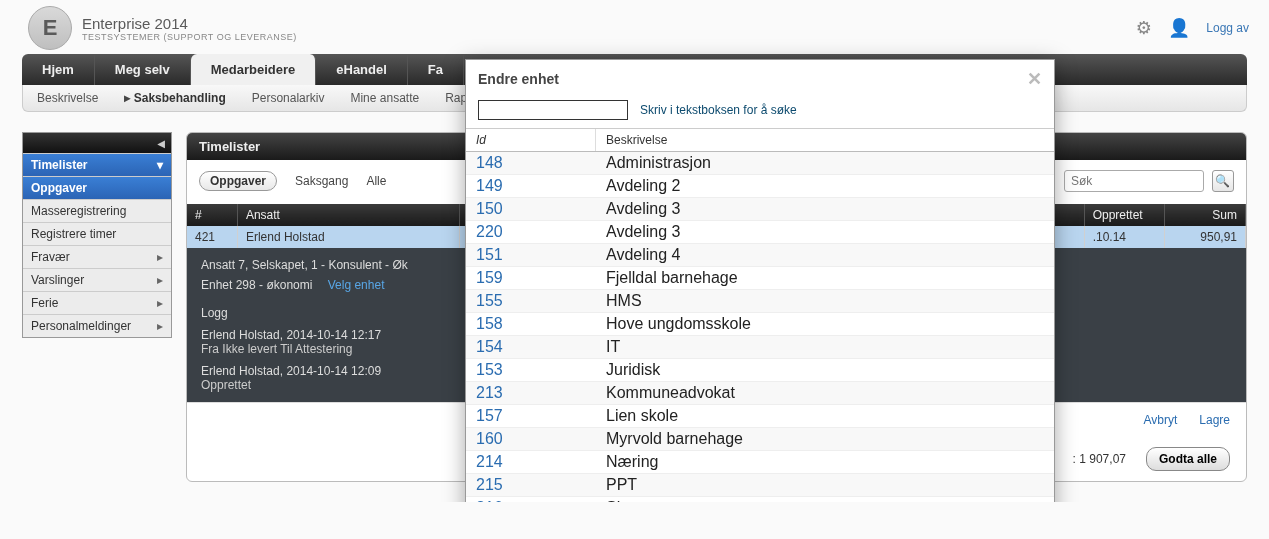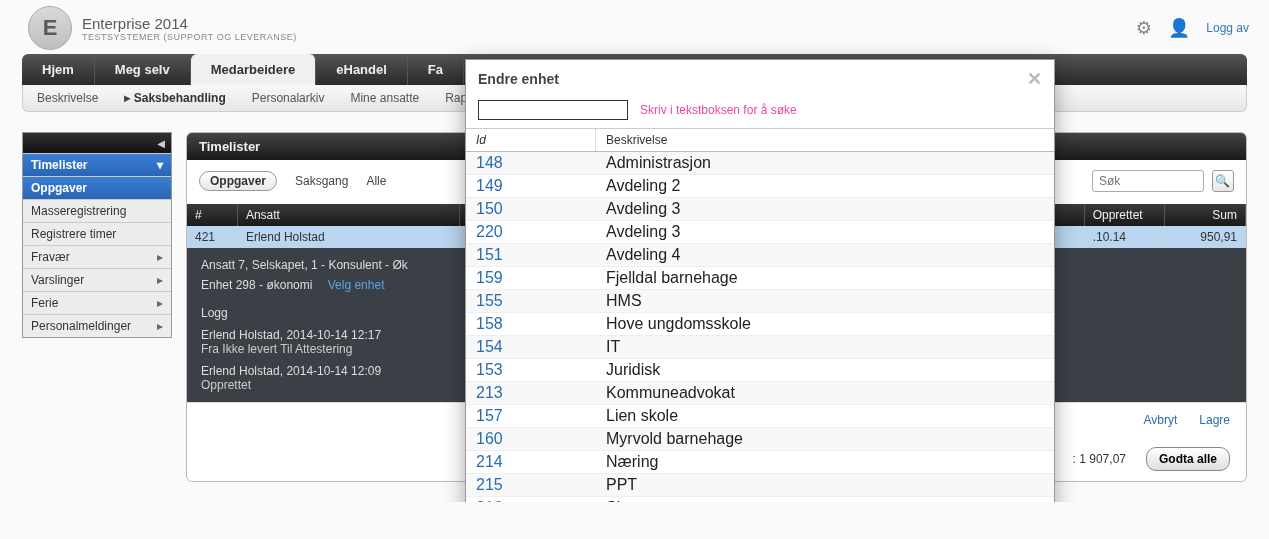--- a/index.html
+++ b/index.html
@@ -123,21 +123,21 @@
     border:1px solid #999; border-radius:10px;
     padding:2px 10px;
     background:linear-gradient(#fff,#e8e8e8);
     font-weight:bold; font-size:12px;
     cursor:pointer;
   }
   .toolbar .txt { color:#444; cursor:pointer; }
   .toolbar .right { margin-left:auto; display:flex; align-items:center; gap:8px; }
   .search-input {
     border:1px solid #aaa; border-radius:3px;
-    padding:3px 6px; width:112px; font-size:12px;
+    padding:3px 6px; width:140px; font-size:12px;
   }
   .search-btn {
     border:1px solid #999; border-radius:3px;
     background:linear-gradient(#fff,#e6e6e6);
     width:22px; height:22px; display:flex; align-items:center; justify-content:center;
     cursor:pointer; color:#555;
   }
   
   .data-table {
     width:100%; margin-top:4px;
@@ -200,21 +200,21 @@
   }
   .modal-close { margin-left:auto; color:#bbb; font-size:18px; cursor:pointer; font-weight:bold; }
   .modal-search-row {
     display:flex; align-items:center; gap:12px;
     padding:4px 12px 8px 12px;
     border-bottom:1px solid #ccc;
   }
   .modal-search-row input {
     border:1px solid #333; padding:2px 4px; width:150px; font-size:12px;
   }
-  .modal-hint { color:#ec4899; }
+  .modal-hint { color:#0c4a6e; }
   .modal-th {
     display:flex;
     border-bottom:1px solid #bbb;
     font-weight:normal;
     color:#333;
   }
   .modal-th .col-id { width:130px; padding:4px 10px; border-right:1px solid #ddd;font-style:italic; }
   .modal-th .col-desc { flex:1; padding:4px 10px; }
   .modal-row {
     display:flex;

